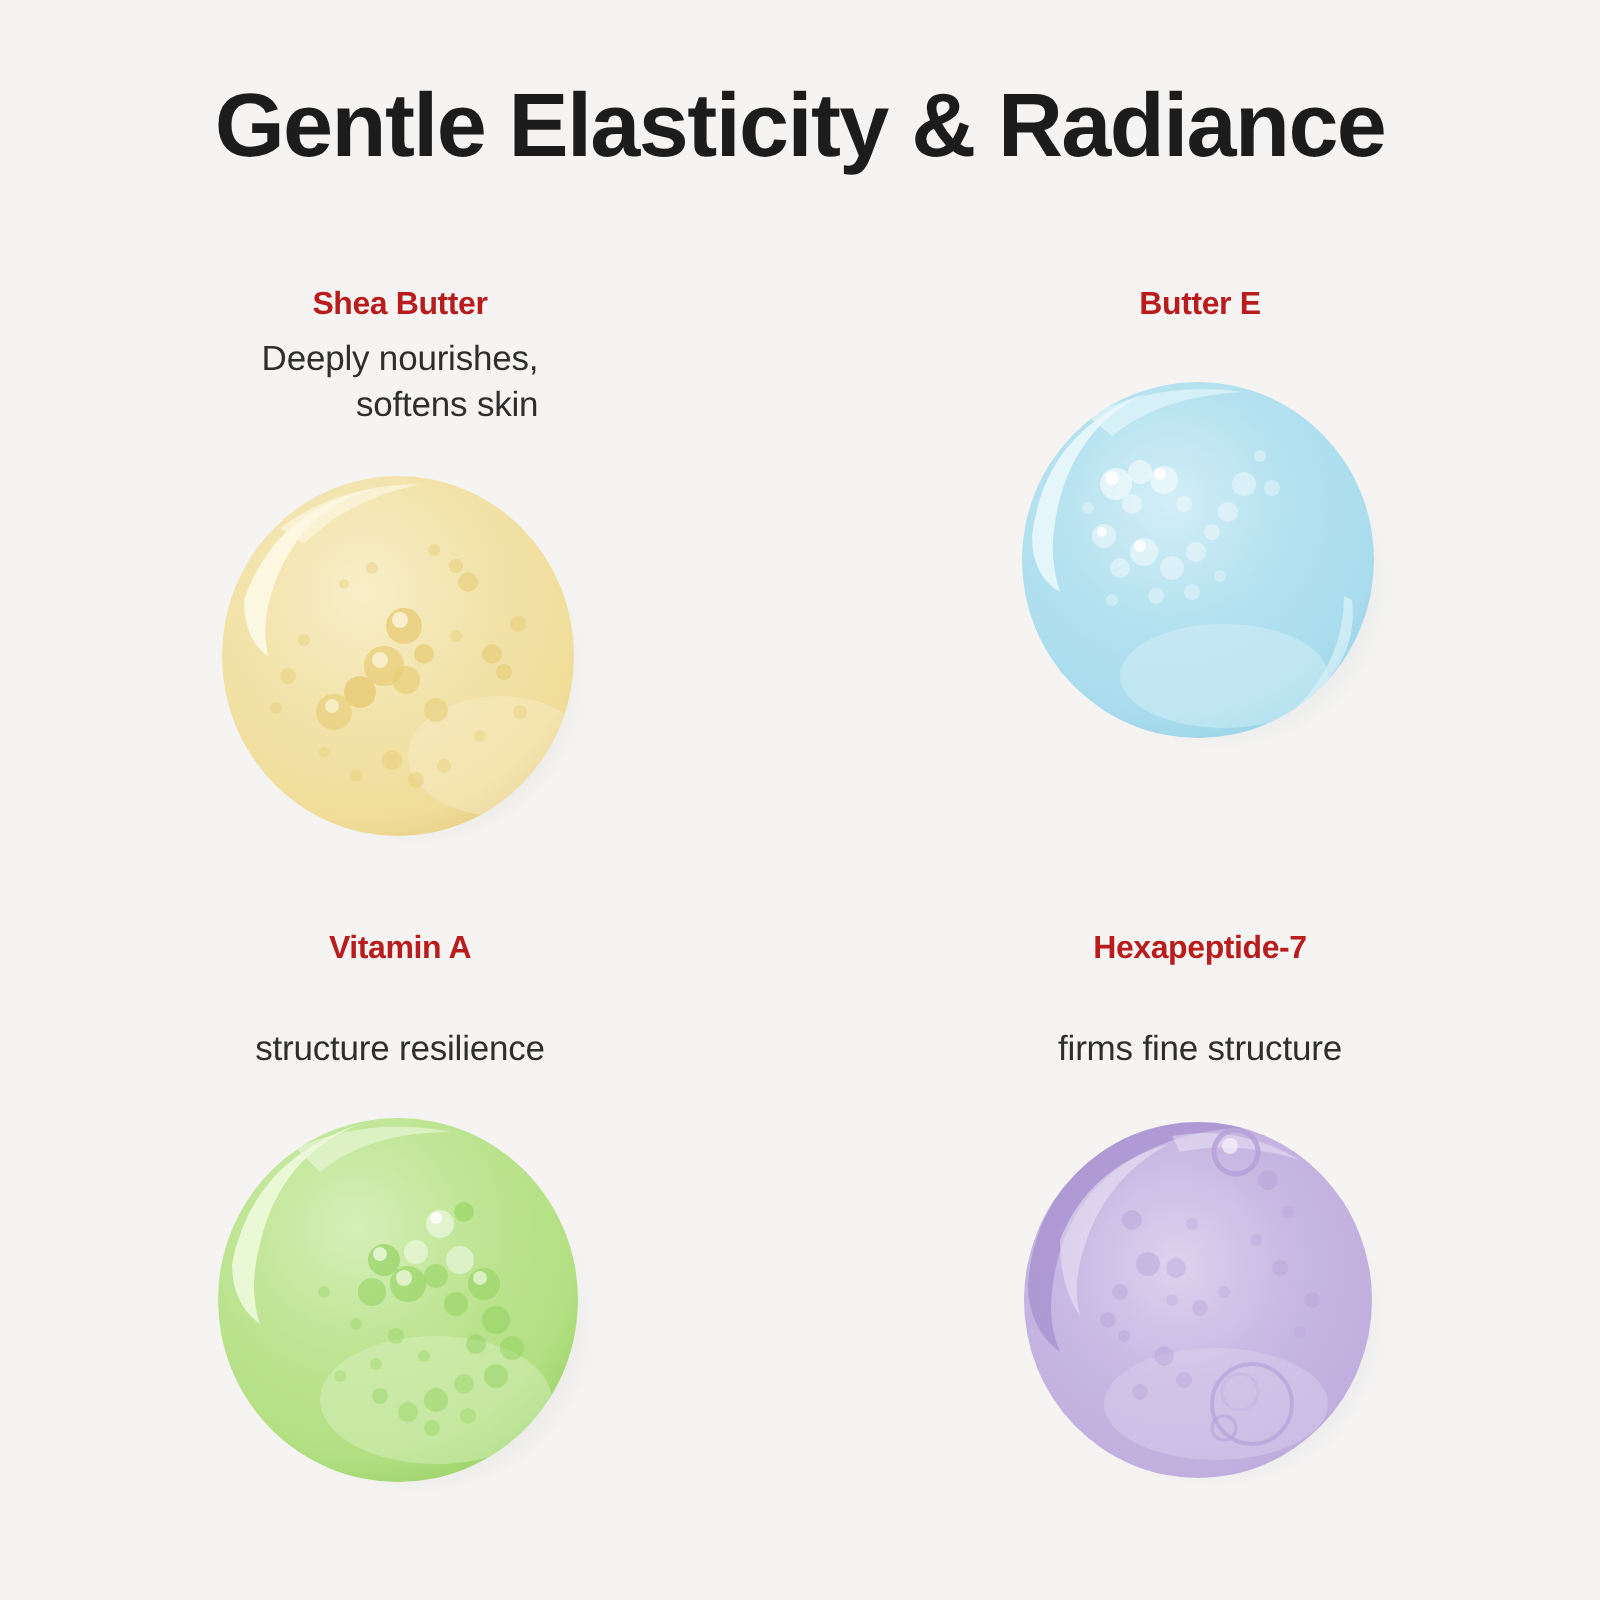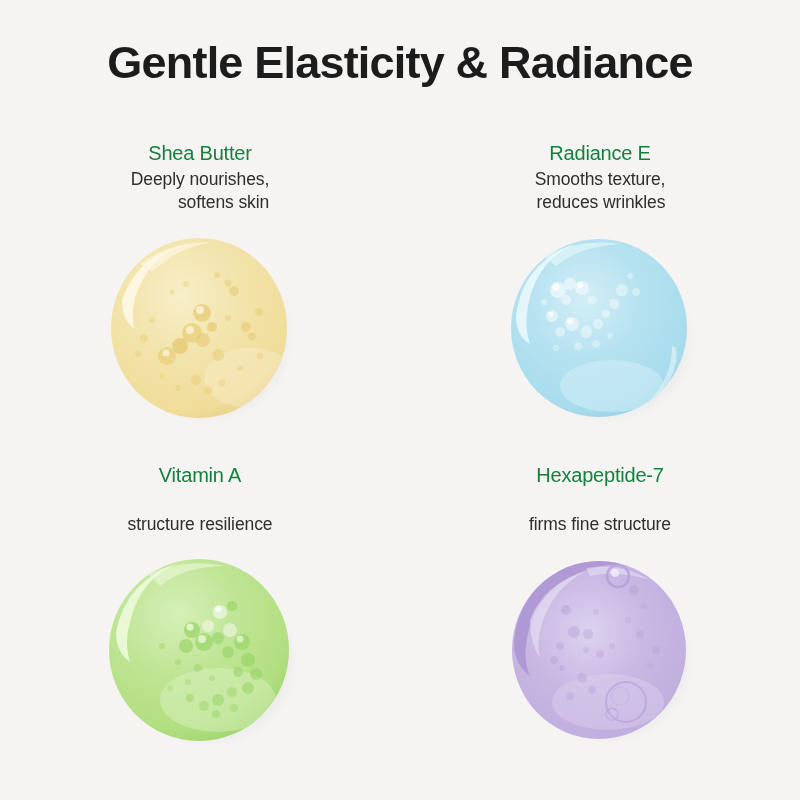--- a/index.html
+++ b/index.html
@@ -45,23 +45,23 @@
     grid-template-columns: 400px 400px;
     grid-template-rows: 322px 322px;
   }
   .card {
     position: relative;
     display: flex;
     flex-direction: column;
     align-items: center;
   }
   .card-heading {
-    font-size: 20px;
-    font-weight: 400;
-    color: #15803d;
+    font-size: 16px;
+    font-weight: 700;
+    color: #b91c1c;
     letter-spacing: -0.2px;
     line-height: 26px;
     margin: 0;
     text-align: center;
     white-space: nowrap;
   }
   .card-desc {
     margin: 2px 0 0 0;
     font-size: 17.5px;
     font-weight: 400;
@@ -153,25 +153,21 @@
             <circle cx="140" cy="140" r="3" fill="#e6cb74" opacity="0.35"></circle>
             <circle cx="160" cy="128" r="3.5" fill="#e6cb74" opacity="0.4"></circle>
             <circle cx="62" cy="148" r="2.5" fill="#e6cb74" opacity="0.35"></circle>
             <circle cx="128" cy="90" r="3" fill="#e6cb74" opacity="0.4"></circle>
           </g>
         </svg>
       </div>
     </div>
 
     <div class="card">
-      <div class="card-heading">Radiance E</div>
-      <div class="card-desc">
-        <span>Smooths texture,</span><br>
-        <span>reduces wrinkles</span>
-      </div>
+      <div class="card-heading">Butter E</div>
       <div class="blob-wrap">
         <svg class="blob-svg" viewBox="0 0 200 200">
           <defs>
             <radialGradient id="g1body" cx="42%" cy="34%" r="76%">
               <stop offset="0%" stop-color="#d3eef7"></stop>
               <stop offset="42%" stop-color="#b6e2f0"></stop>
               <stop offset="80%" stop-color="#a8dced"></stop>
               <stop offset="100%" stop-color="#8ecde3"></stop>
             </radialGradient>
             <radialGradient id="g1shadow" cx="50%" cy="50%" r="50%">

